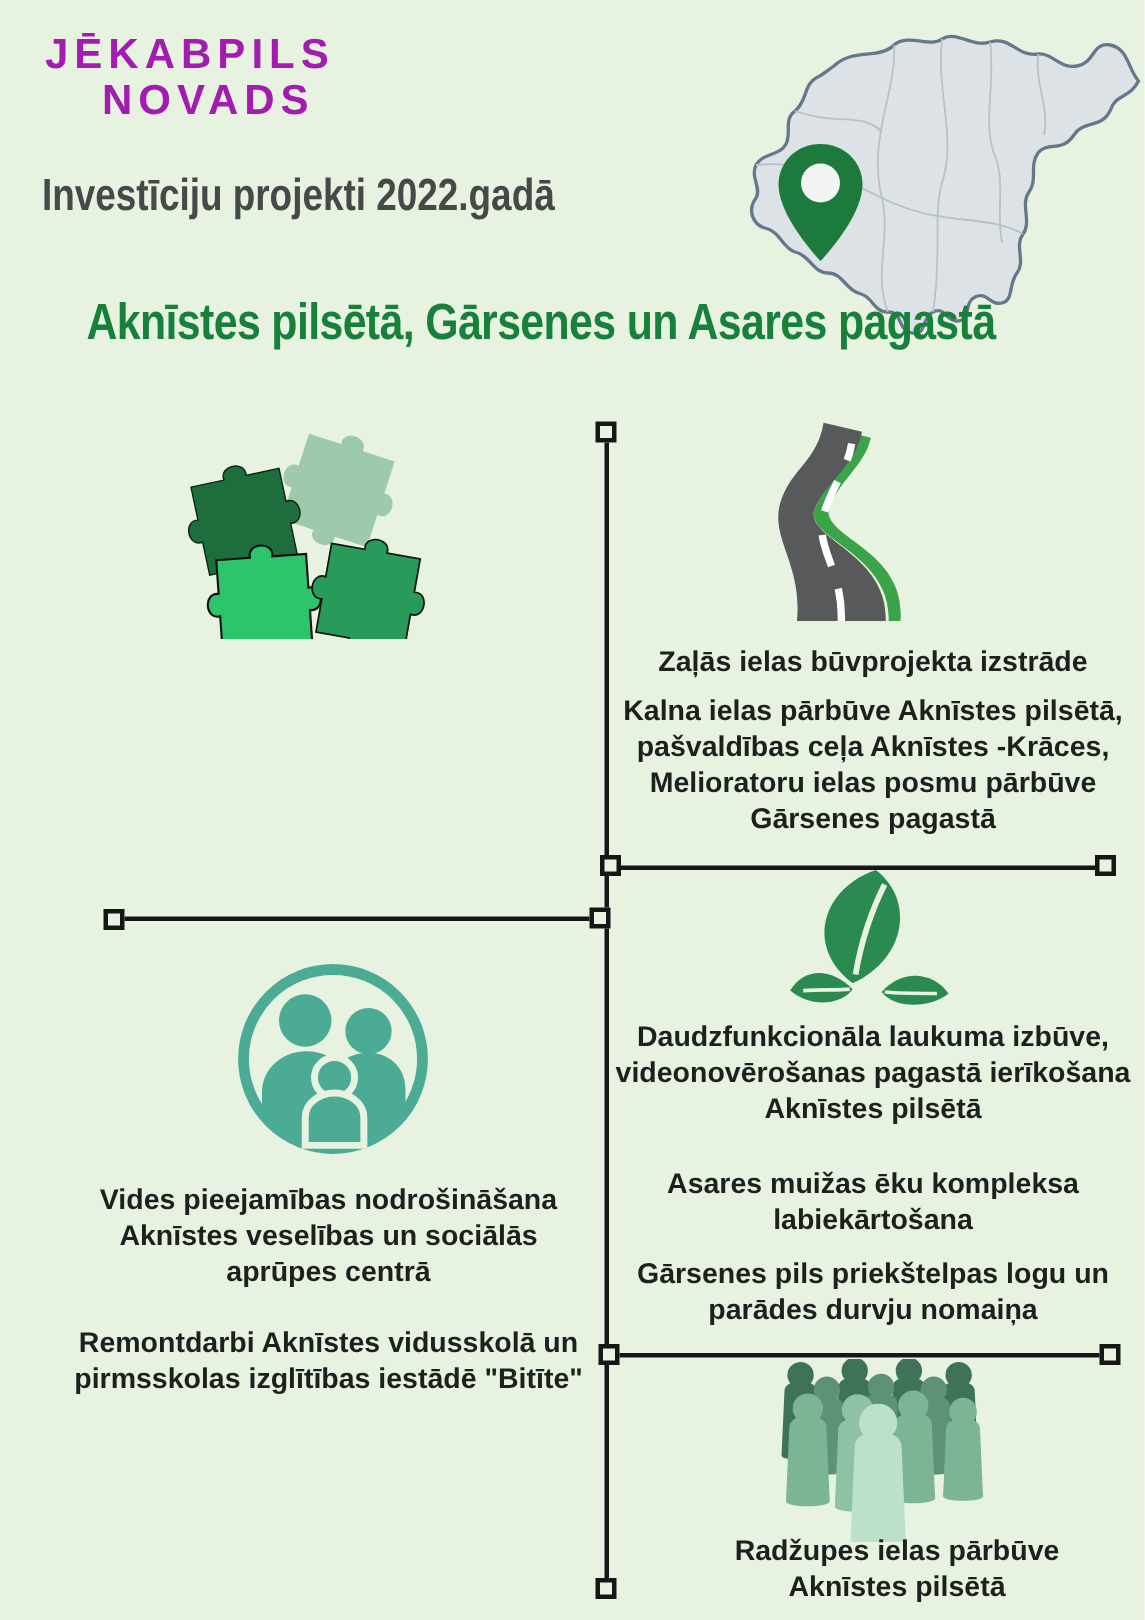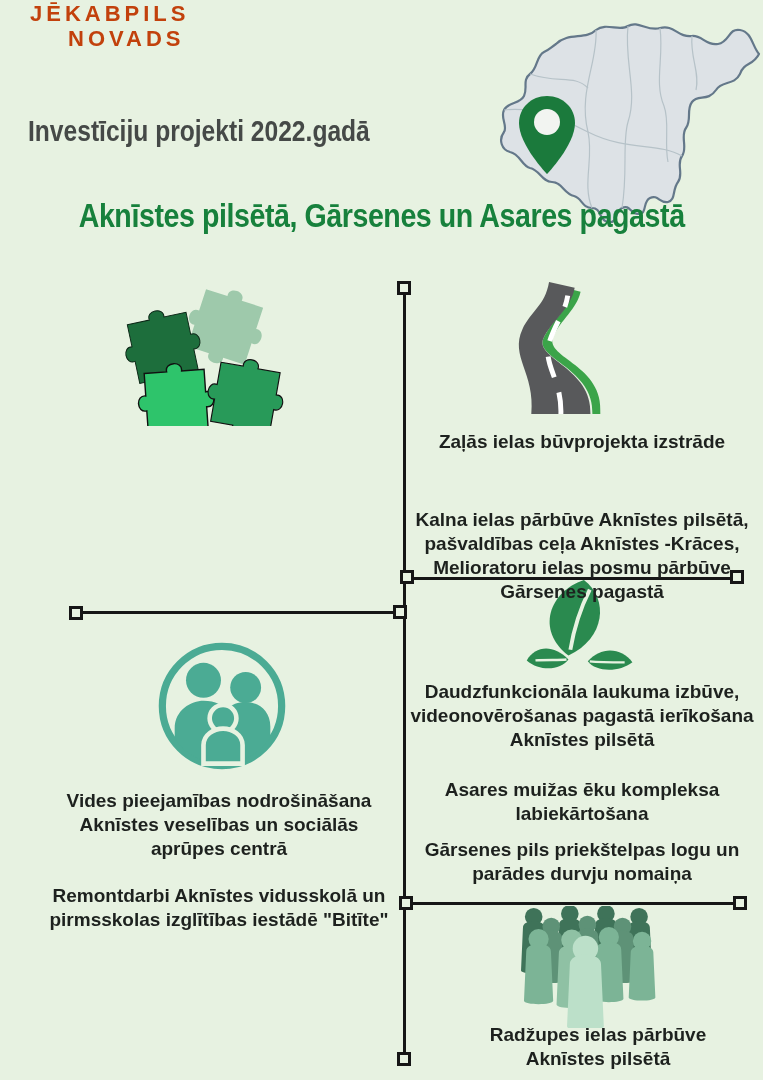--- a/index.html
+++ b/index.html
@@ -1,27 +1,27 @@
 <!DOCTYPE html>
 <html><head>
 <meta charset="utf-8">
 <style>
   html,body{margin:0;padding:0;}
   .page{
     position:relative;width:763px;height:1080px;overflow:hidden;
     background:#e7f2e1;font-family:"Liberation Sans",sans-serif;color:#1d211e;
   }
   
-  .logo{position:absolute;left:30px;top:2px;color:#c2410c;font-weight:bold;
-        font-size:22px;letter-spacing:4px;line-height:1.12;z-index:4;}
+  .logo{position:absolute;left:30px;top:20px;color:#a21caf;font-weight:bold;
+        font-size:28px;letter-spacing:4px;line-height:1.12;z-index:4;}
   .logo .l2{padding-left:38px;}
   .subtitle{position:absolute;left:28px;top:114px;font-size:30px;font-weight:bold;
         color:#454947;transform:scaleX(0.82);transform-origin:left center;
         white-space:nowrap;z-index:4;}
-  .title{position:absolute;left:0;top:196px;width:619px;text-align:right;z-index:6;padding-left:21px;}
+  .title{position:absolute;left:0;top:196px;width:619px;text-align:right;z-index:6;}
   .title span{display:inline-block;font-size:34px;font-weight:bold;color:#17813c;
         transform:scaleX(0.84);transform-origin:center;white-space:nowrap;letter-spacing:-0.5px;}
   
   .map{position:absolute;left:478px;top:2px;width:285px;height:250px;z-index:1;}
   
   .line{position:absolute;background:#161616;z-index:2;}
   .sq{position:absolute;width:8px;height:8px;border:3px solid #161616;background:#e7f2e1;z-index:3;}
   
   .project{position:absolute;font-weight:bold;font-size:19px;line-height:1.26;
         text-align:center;color:#1d211e;z-index:4;}
@@ -145,21 +145,21 @@
       <use href="#pp" transform="translate(146,58) scale(1.05)"></use>
     </g>
     <use href="#pp" transform="translate(74,60) scale(1.2)" fill="#8fc1a4"></use>
     <use href="#pp" transform="translate(88,74) scale(1.45)" fill="#bce0c9"></use>
   </svg>
 
 
 
   <div class="project" style="left:412px;top:430px;width:340px;">Zaļās ielas būvprojekta izstrāde</div>
 
-  <div class="project" style="left:403px;top:463px;width:358px;margin-top:45px;">Kalna ielas pārbūve Aknīstes pilsētā, pašvaldības ceļa Aknīstes -Krāces, Melioratoru ielas posmu pārbūve Gārsenes pagastā</div>
+  <div class="project" style="left:403px;top:463px;width:358px;">Kalna ielas pārbūve Aknīstes pilsētā, pašvaldības ceļa Aknīstes -Krāces, Melioratoru ielas posmu pārbūve Gārsenes pagastā</div>
 
   <div class="project" style="left:407px;top:680px;width:350px;">Daudzfunkcionāla laukuma izbūve, videonovērošanas pagastā ierīkošana Aknīstes pilsētā</div>
 
   <div class="project" style="left:407px;top:778px;width:350px;">Asares muižas ēku kompleksa labiekārtošana</div>
 
   <div class="project" style="left:401px;top:838px;width:362px;">Gārsenes pils priekštelpas logu un parādes durvju nomaiņa</div>
 
   <div class="project" style="left:49px;top:789px;width:340px;">Vides pieejamības nodrošināšana Aknīstes veselības un sociālās aprūpes centrā</div>
 
   <div class="project" style="left:43px;top:884px;width:352px;">Remontdarbi Aknīstes vidusskolā un pirmsskolas izglītības iestādē "Bitīte"</div>

